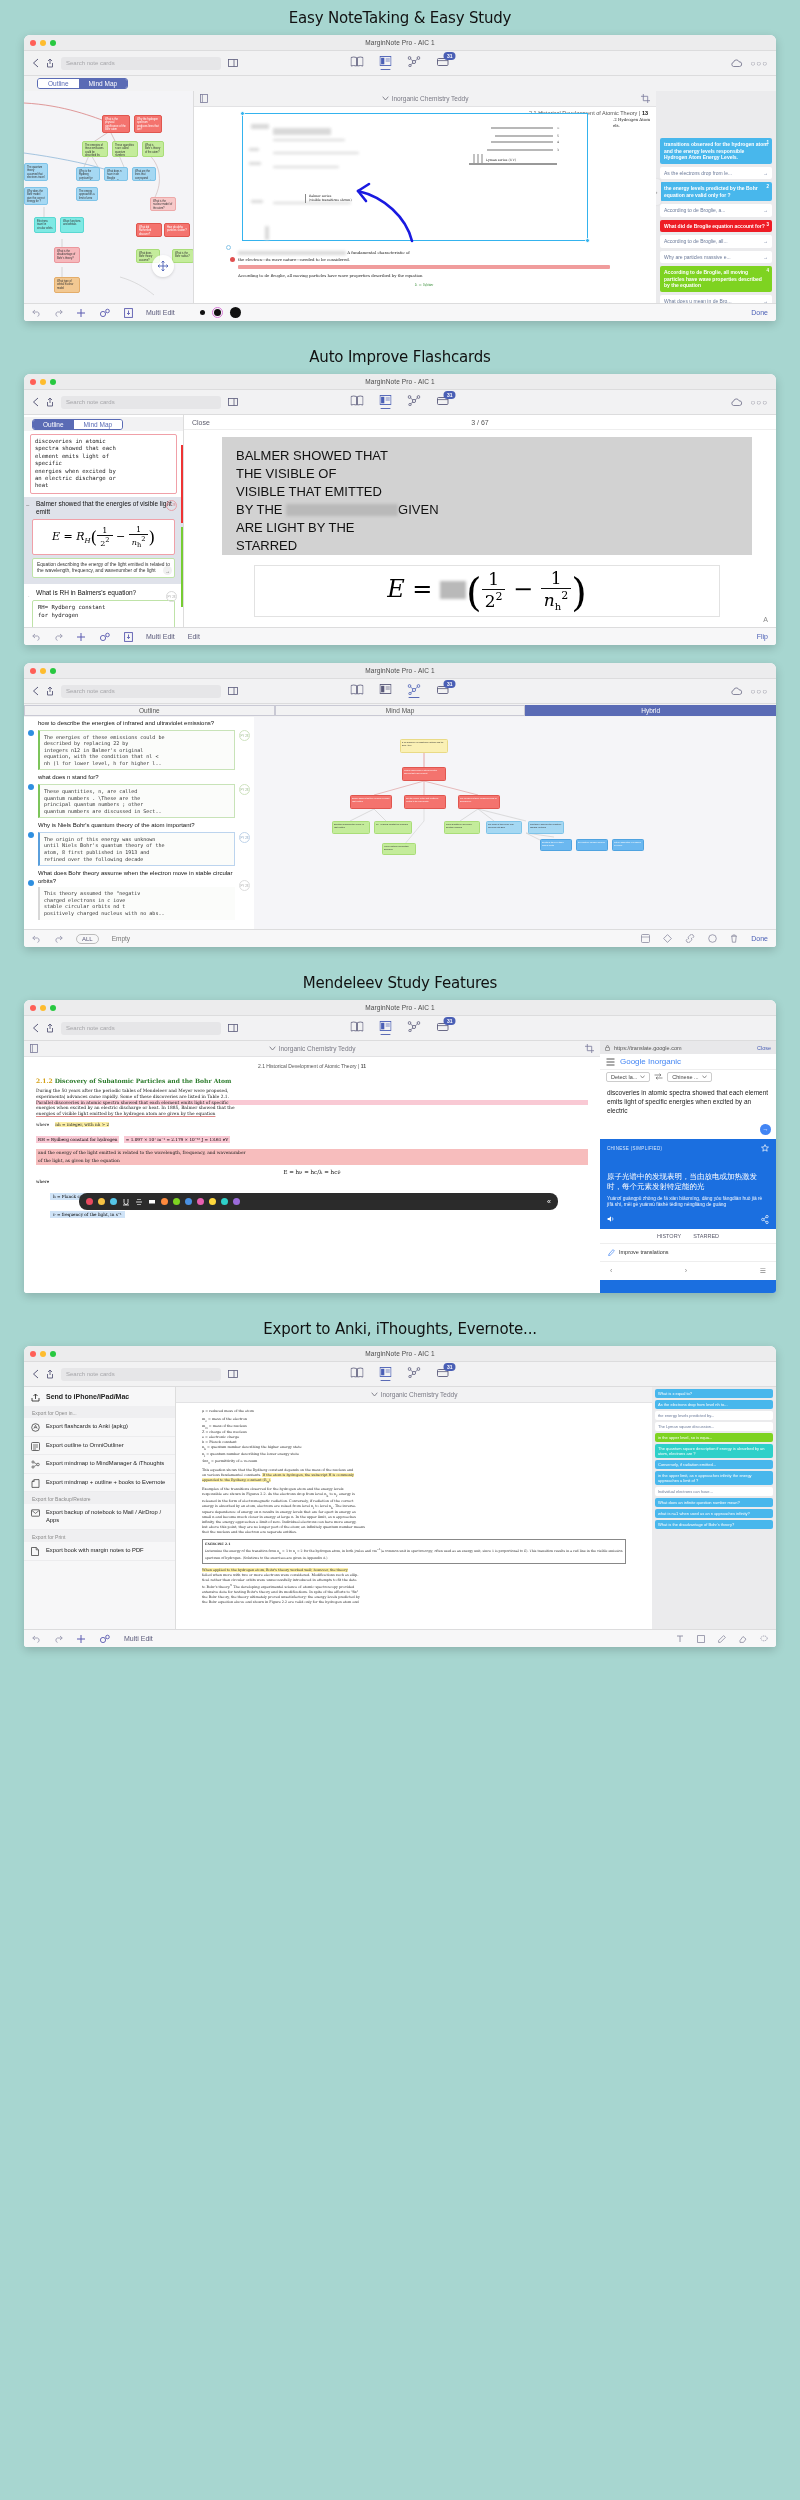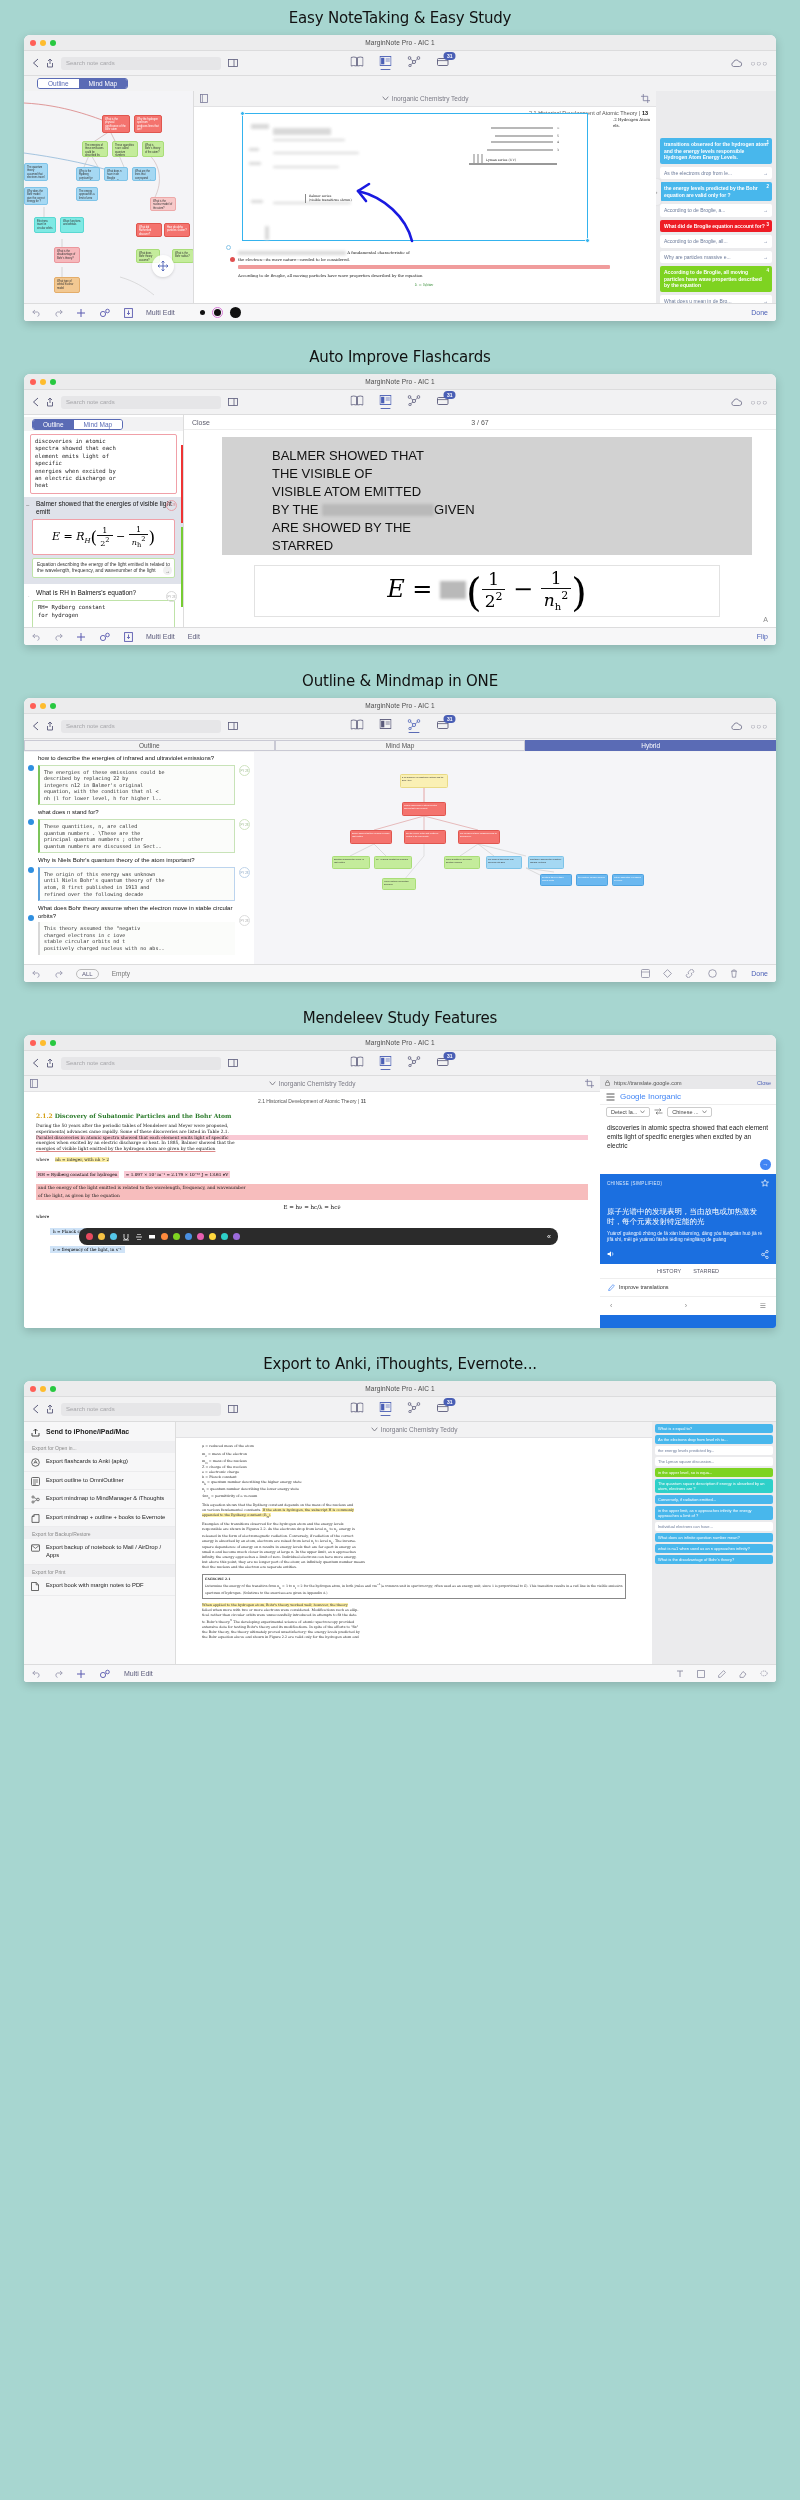--- a/index.html
+++ b/index.html
@@ -126,21 +126,21 @@
   .fcbar .ct { position:absolute; left:50%; transform:translateX(-50%); color:#555;}
   .hlbox { border:1px solid #f0a0a8; border-radius:2px; margin:3px 6px; padding:3px 4px;
            font-family:"DejaVu Sans Mono", monospace; font-size:5.6px; line-height:7.4px; color:#222; background:#fff;}
   .selblock { background:#dfe2ea; padding:3px 0; margin-top:2px; }
   .qline { font-size:6.5px; color:#111; padding:0 6px 0 12px; line-height:8px; position:relative;}
   .eqbox { border:1px solid #f0a0a8; border-radius:2px; margin:3px 8px; padding:5px; background:#fff; text-align:center; }
   .greenbox { border:1px solid #bfe3a8; border-radius:2px; margin:3px 8px; padding:3px 4px; font-size:4.8px; line-height:6px; color:#333; background:#fff; position:relative;}
   .monobox { border:1px solid #bfe3a8; border-radius:2px; margin:3px 8px; padding:3px 5px;
              font-family:"DejaVu Sans Mono", monospace; font-size:5.6px; line-height:7.6px; color:#222;}
   .fc-card { position:absolute; left:38px; right:24px; top:22px; height:118px; background:#d2d2d2; }
-  .fc-card .txt { padding:10px 14px; font-size:13px; line-height:18px; color:#111; font-family:"Liberation Sans",sans-serif;margin-left:36px;}
+  .fc-card .txt { padding:10px 14px; font-size:13px; line-height:18px; color:#111; font-family:"Liberation Sans",sans-serif;}
   .redact { background:#b9b9b9; filter:blur(1.6px); display:inline-block; height:12px; vertical-align:-2px;}
   .fc-eq { position:absolute; left:70px; right:56px; top:150px; height:52px; border:1px solid #e2e2e2; background:#fff; display:flex; align-items:center; justify-content:center;}
   .mathser { font-family:"DejaVu Serif", serif; }
   .frac { display:inline-block; text-align:center; vertical-align:middle; }
   .frac .n { display:block; border-bottom:1px solid #111; padding:0 3px; }
   .frac .d { display:block; padding:0 3px; }
   
   .body3 { display:flex; height:212px; }
   .ol-side { width:230px; background:#fff; position:relative; overflow:hidden;}
   .ol-item { display:flex; align-items:flex-start; gap:4px; padding:3px 4px 1px 4px; position:relative;}
@@ -588,23 +588,23 @@
       </div>
       <div class="fc-main">
         <div class="fcbar">
           <span class="cl">Close</span>
           <span class="ct">3 / 67</span>
         </div>
         <div class="fc-card">
           <div class="txt">
             <div>BALMER SHOWED THAT</div>
             <div>THE VISIBLE OF</div>
-            <div>VISIBLE ATOM EMITTED</div>
+            <div>VISIBLE THAT EMITTED</div>
             <div><span>BY THE</span> <span class="redact" style="width:112px"></span><span>GIVEN</span></div>
-            <div>ARE SHOWED BY THE</div>
+            <div>ARE LIGHT BY THE</div>
             <div>STARRED</div>
           </div>
         </div>
         <div class="fc-eq">
           <span class="mathser" style="font-size:24px">
             <i>E</i> = <span class="redact" style="width:26px;height:18px;vertical-align:-3px"></span><span style="font-size:40px;vertical-align:-9px">(</span><span class="frac" style="font-size:17px"><span class="n">1</span><span class="d">2<sup style="font-size:11px">2</sup></span></span> − <span class="frac" style="font-size:17px"><span class="n">1</span><span class="d"><i>n</i><sub style="font-size:10px">h</sub><sup style="font-size:11px">2</sup></span></span><span style="font-size:40px;vertical-align:-9px">)</span>
           </span>
         </div>
         <div style="position:absolute;right:8px;bottom:4px;font-size:7px;color:#888">A</div>
       </div>
@@ -641,21 +641,20 @@
         </span>
       <span>Multi Edit</span>
       <span>Edit</span>
       <span class="spacer"></span>
       <span class="done">Flip</span>
     </div>
   </div>
 </div>
 
 <div class="section" style="margin-top:18px">
-  <div class="sec-title">Outline &amp; Mindmap in ONE</div>
   <div class="window">
     <div class="titlebar">
       <div class="traffic">
         <span class="dot r"></span>
         <span class="dot y"></span>
         <span class="dot g"></span>
       </div>
       <div class="win-title">MarginNote Pro - AIC 1</div>
     </div>
     <div class="toolbar">

